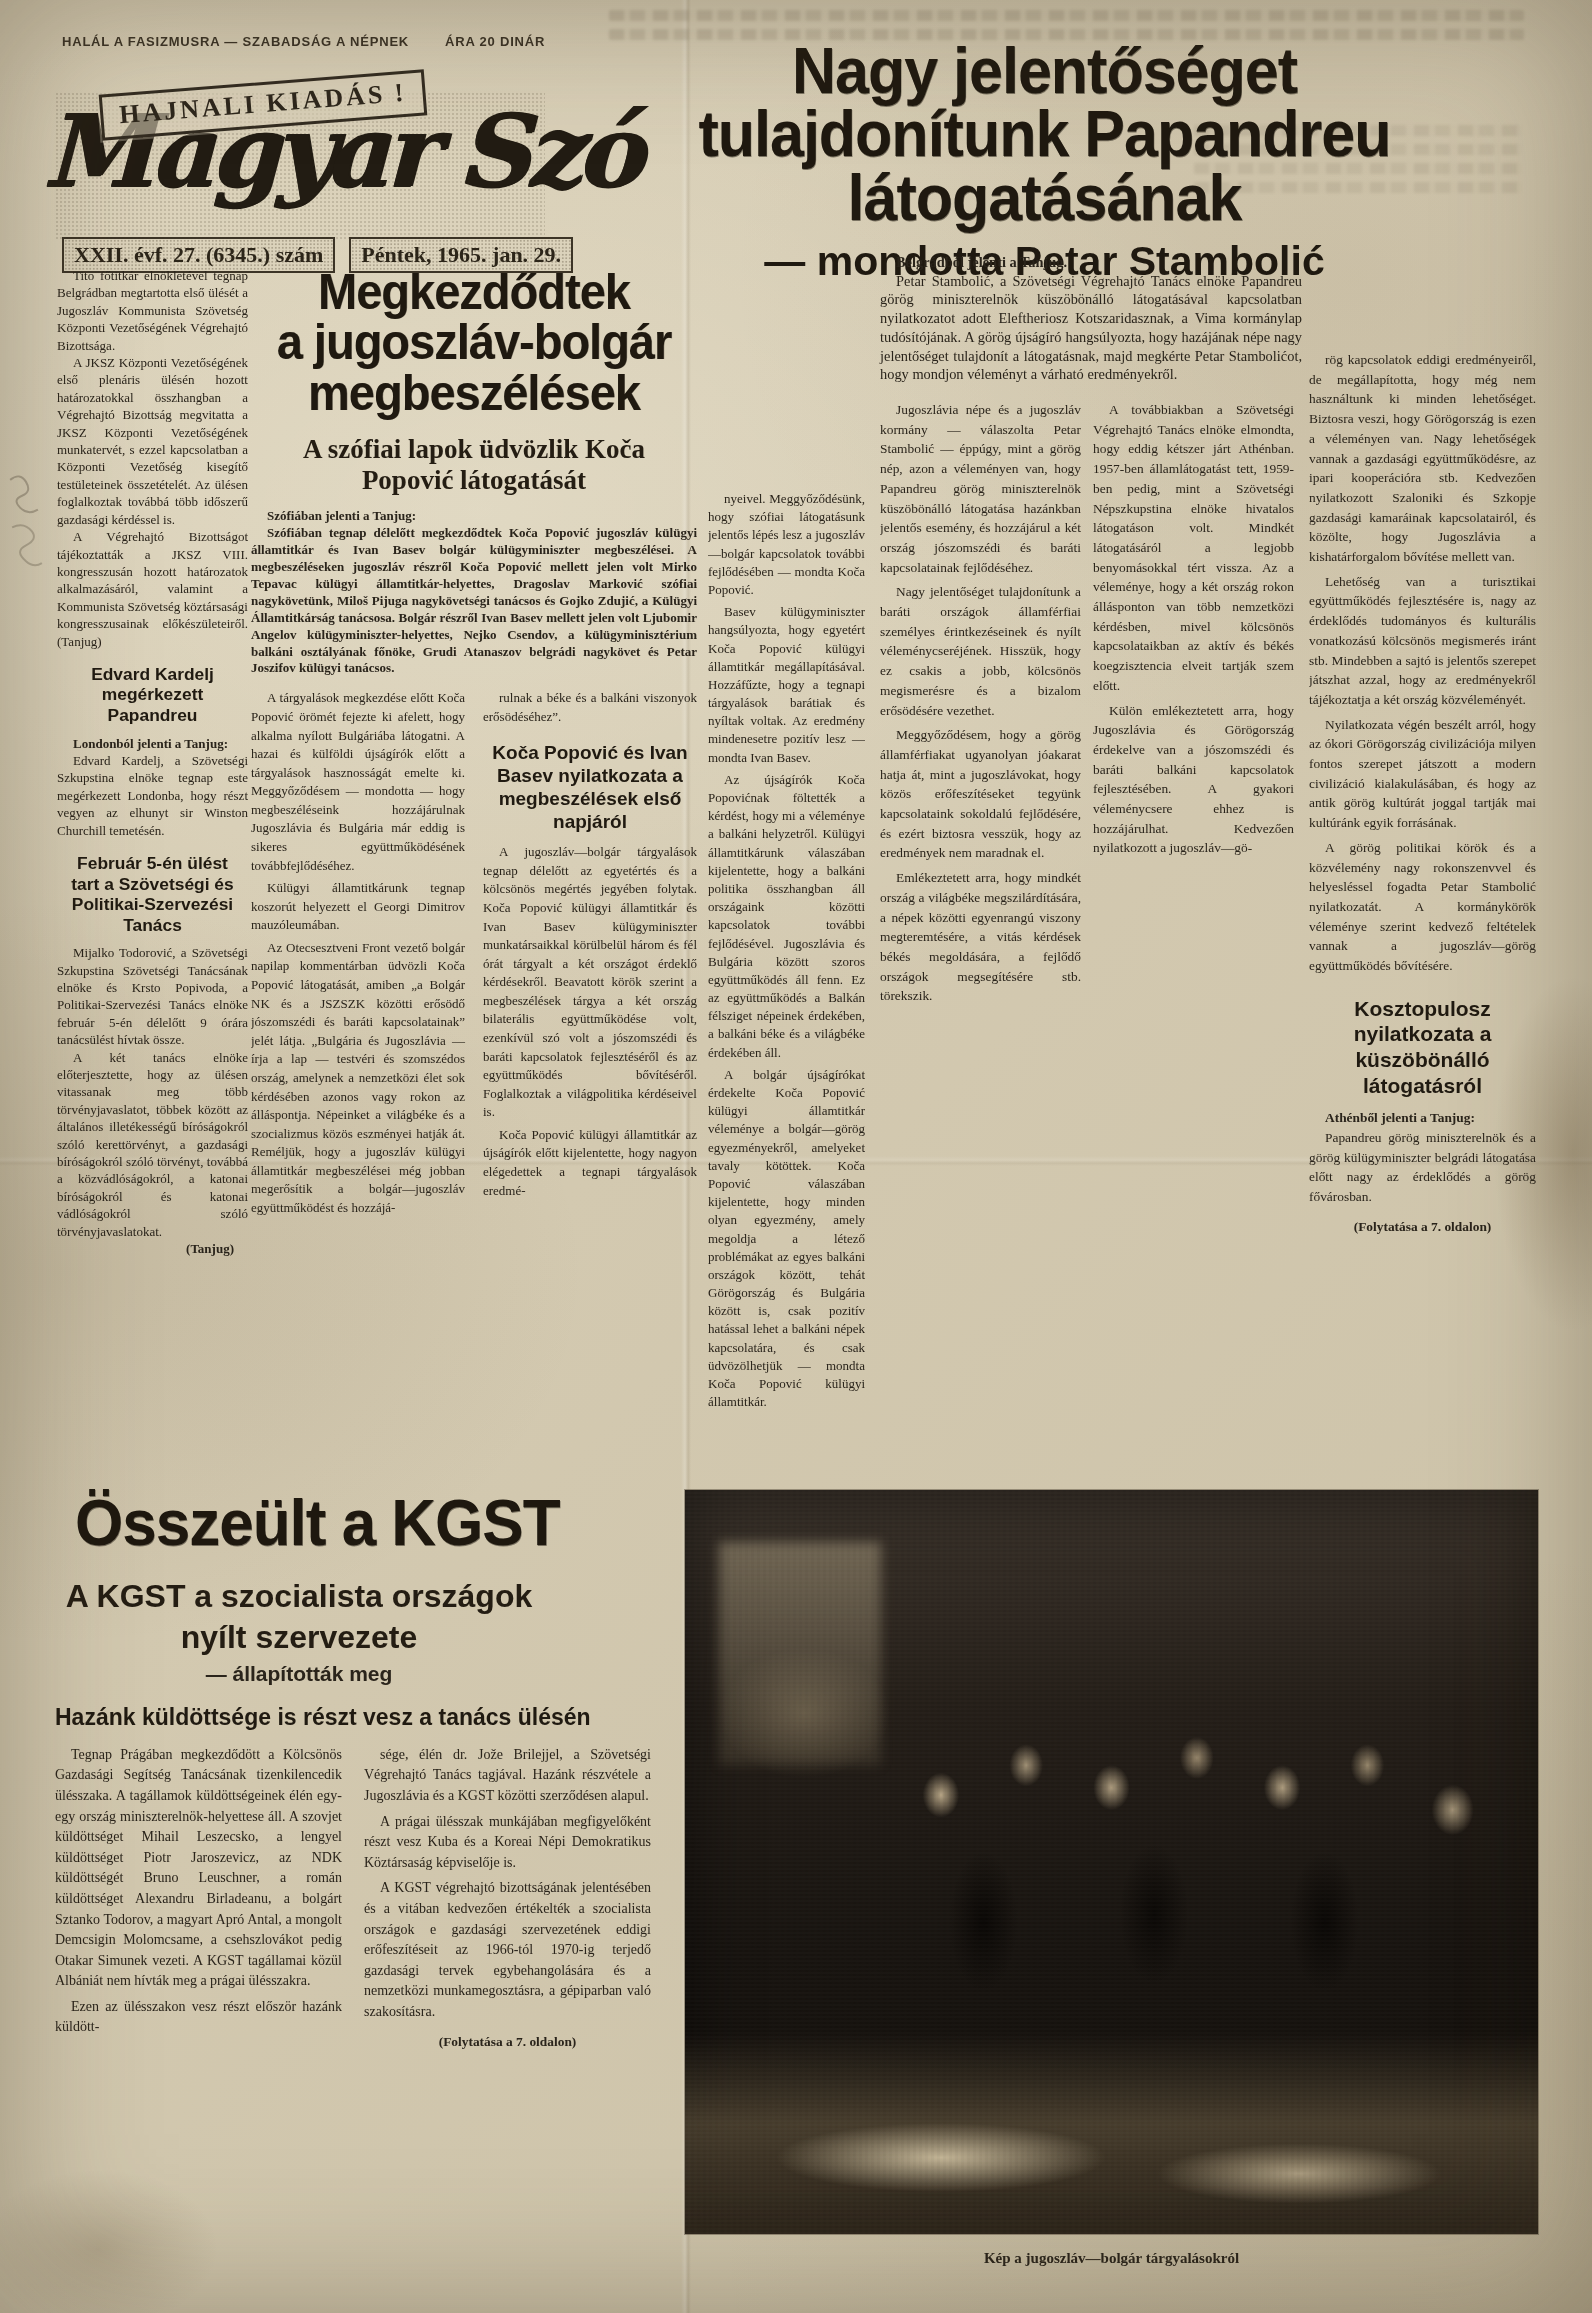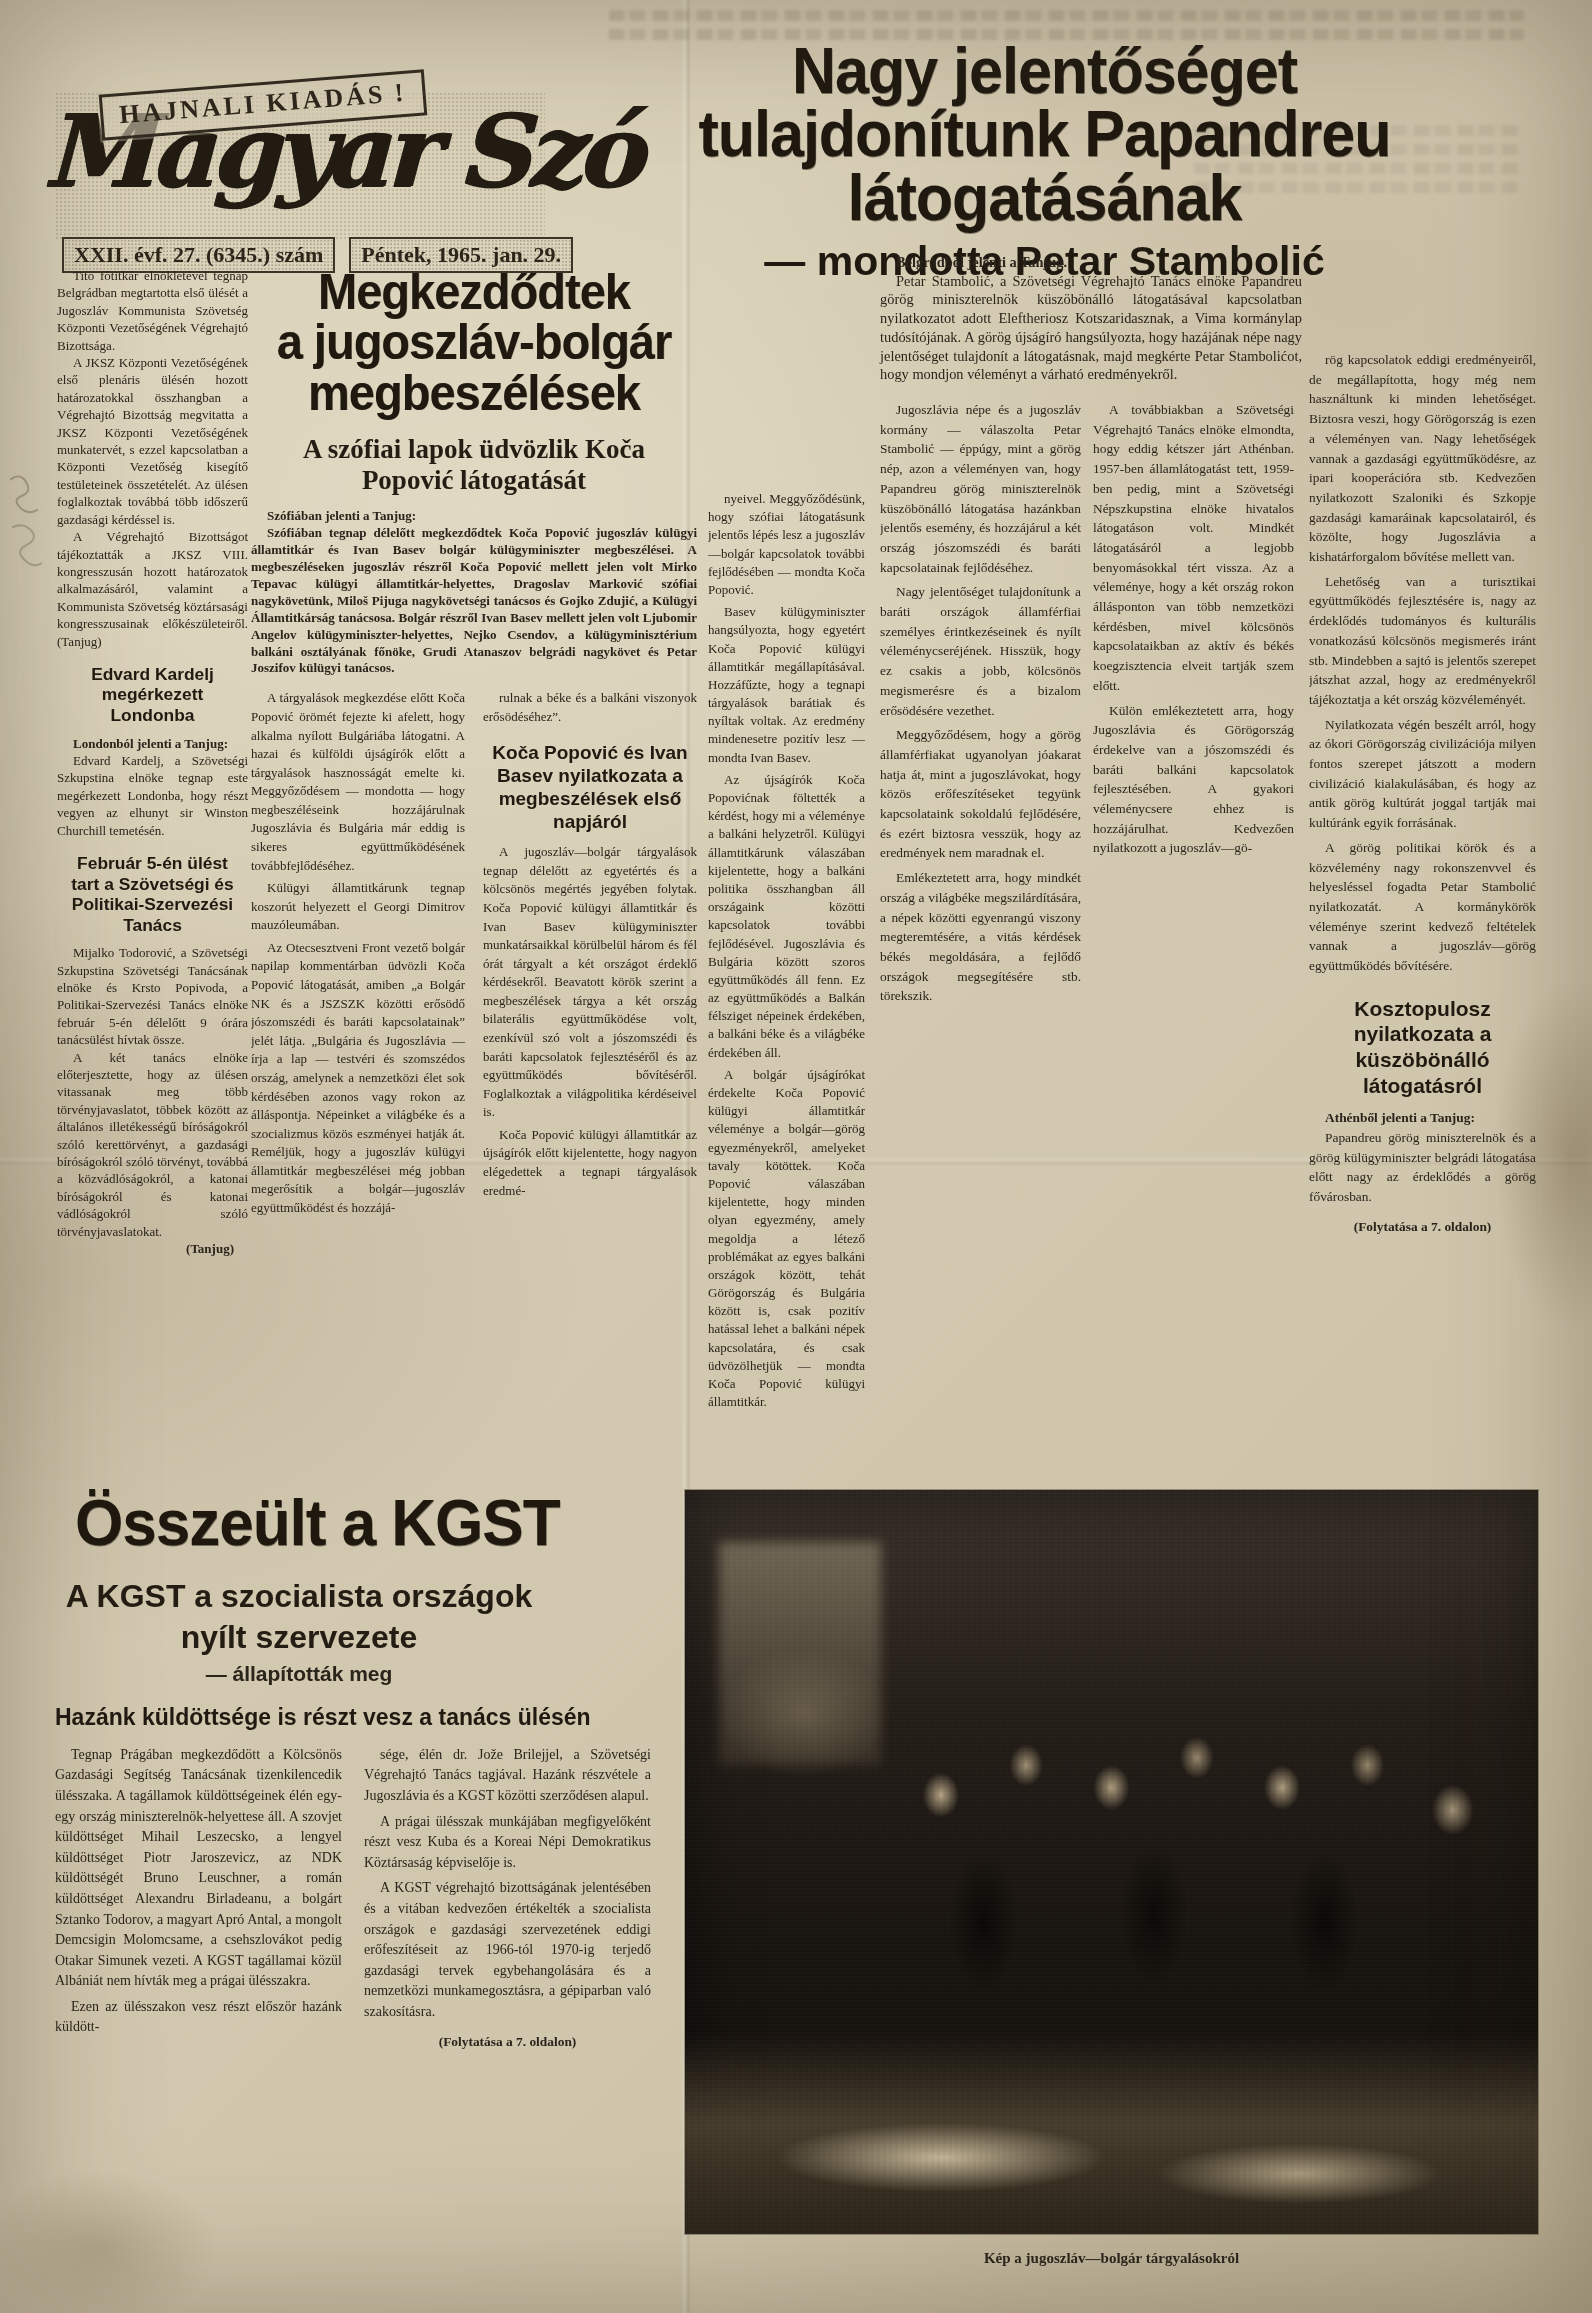--- a/index.html
+++ b/index.html
@@ -160,20 +160,24 @@
       <div class="gl"></div>
       <div class="gl"></div>
       <div class="gl"></div>
   </div>
 
   <svg class="scribble" width="46" height="109" viewBox="0 0 46 110">
     <path d="M6 12 q10 -8 16 2 q6 10 -4 14 q-10 4 -2 12 q8 8 18 2" fill="none" stroke="#5c5344" stroke-width="2" opacity=".7"></path>
     <path d="M8 60 q12 -6 20 4 q6 8 -6 14 q-12 6 0 16 q8 7 16 2" fill="none" stroke="#5c5344" stroke-width="2" opacity=".6"></path>
   </svg>
 
+  <div class="topline">
+    <span>HALÁL A FASIZMUSRA  —  SZABADSÁG A NÉPNEK</span>
+    <span class="price">ÁRA 20 DINÁR</span>
+  </div>
 
   <div class="logo-band"></div>
   <div class="stamp">HAJNALI KIADÁS !</div>
   <h1 class="logo">Magyar Szó</h1>
   <div class="issue-bar">
     <span class="issue-box">XXII. évf. 27. (6345.) szám</span>
     <span class="issue-box">Péntek, 1965. jan. 29.</span>
   </div>
 
   <section class="lead-head">
@@ -183,21 +187,21 @@
     <div class="hl-sub">— mondotta Petar Stambolić</div>
   </section>
 
   <div class="colA">
     <article>
       <p class="bp">Tito főtitkár elnökletével tegnap Belgrádban megtartotta első ülését a Jugoszláv Kommunista Szövetség Központi Vezetőségének Végrehajtó Bizottsága.</p>
       <p class="bp">A JKSZ Központi Vezetőségének első plenáris ülésén hozott határozatokkal összhangban a Végrehajtó Bizottság megvitatta a JKSZ Központi Vezetőségének munkatervét, s ezzel kapcsolatban a Központi Vezetőség kisegítő testületeinek összetételét. Az ülésen foglalkoztak továbbá több időszerű gazdasági kérdéssel is.</p>
       <p class="bp">A Végrehajtó Bizottságot tájékoztatták a JKSZ VIII. kongresszusán hozott határozatok alkalmazásáról, valamint a Kommunista Szövetség köztársasági kongresszusainak előkészületeiről. (Tanjug)</p>
     </article>
     <article>
-      <h2 class="art-head">Edvard Kardelj megérkezett Londonba</h2>
+      <h2 class="art-head">Edvard Kardelj megérkezett Papandreu</h2>
       <p class="dateline">Londonból jelenti a Tanjug:</p>
       <p class="bp">Edvard Kardelj, a Szövetségi Szkupstina elnöke tegnap este megérkezett Londonba, hogy részt vegyen az elhunyt sir Winston Churchill temetésén.</p>
     </article>
     <article>
       <h2 class="art-head">Február 5-én ülést tart a Szövetségi és Politikai-Szervezési Tanács</h2>
       <p class="bp">Mijalko Todorović, a Szövetségi Szkupstina Szövetségi Tanácsának elnöke és Krsto Popivoda, a Politikai-Szervezési Tanács elnöke február 5-én délelőtt 9 órára tanácsülést hívtak össze.</p>
       <p class="bp">A két tanács elnöke előterjesztette, hogy az ülésen vitassanak meg több törvényjavaslatot, többek között az általános illetékességű bíróságokról szóló kerettörvényt, a gazdasági bíróságokról szóló törvényt, továbbá a közvádlóságokról, a katonai bíróságokról és katonai vádlóságokról szóló törvényjavaslatokat.</p>
       <p class="sig">(Tanjug)</p>
     </article>
   </div>

